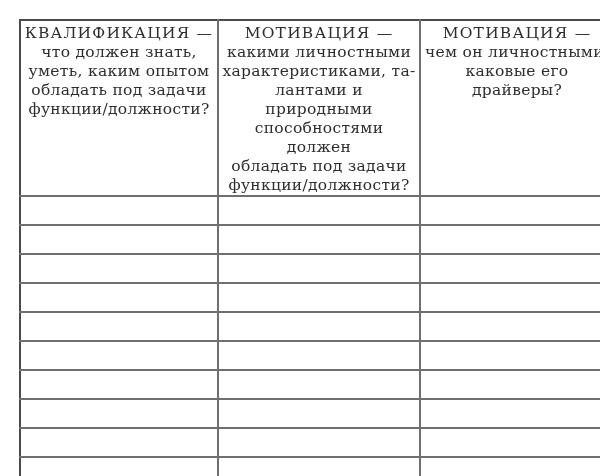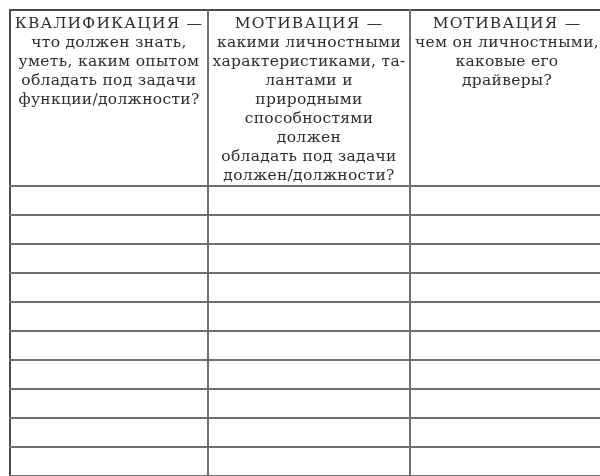--- a/index.html
+++ b/index.html
@@ -9,21 +9,21 @@
     width: 600px;
     height: 476px;
     background: var(--page-bg, #ffffff);
     font-family: "DejaVu Serif", "Liberation Serif", serif;
     color: var(--text-color, #2e2e2e);
     overflow: hidden;
   }
   .page {
     width: 600px;
     height: 476px;
-    padding: 9px;
+    padding: 19px;
   }
   table.grid {
     border-collapse: collapse;
     table-layout: fixed;
     width: 594px;
   }
   table.grid col.c1 { width: 198px; }
   table.grid col.c2 { width: 202px; }
   table.grid col.c3 { width: 194px; }
   table.grid th,
@@ -77,21 +77,21 @@
 обладать под задачи
 функции/должности?</div>
         </th>
         <th>
           <div class="col-title">МОТИВАЦИЯ —</div>
           <div class="col-sub">какими личностными
 характеристиками, та-
 лантами и природными
 способностями должен
 обладать под задачи
-должен/должности?</div>
+функции/должности?</div>
         </th>
         <th>
           <div class="col-title">МОТИВАЦИЯ —</div>
           <div class="col-sub">чем он личностными,
 каковые его драйверы?</div>
         </th>
       </tr>
     </thead>
     <tbody id="rows">
         <tr>

